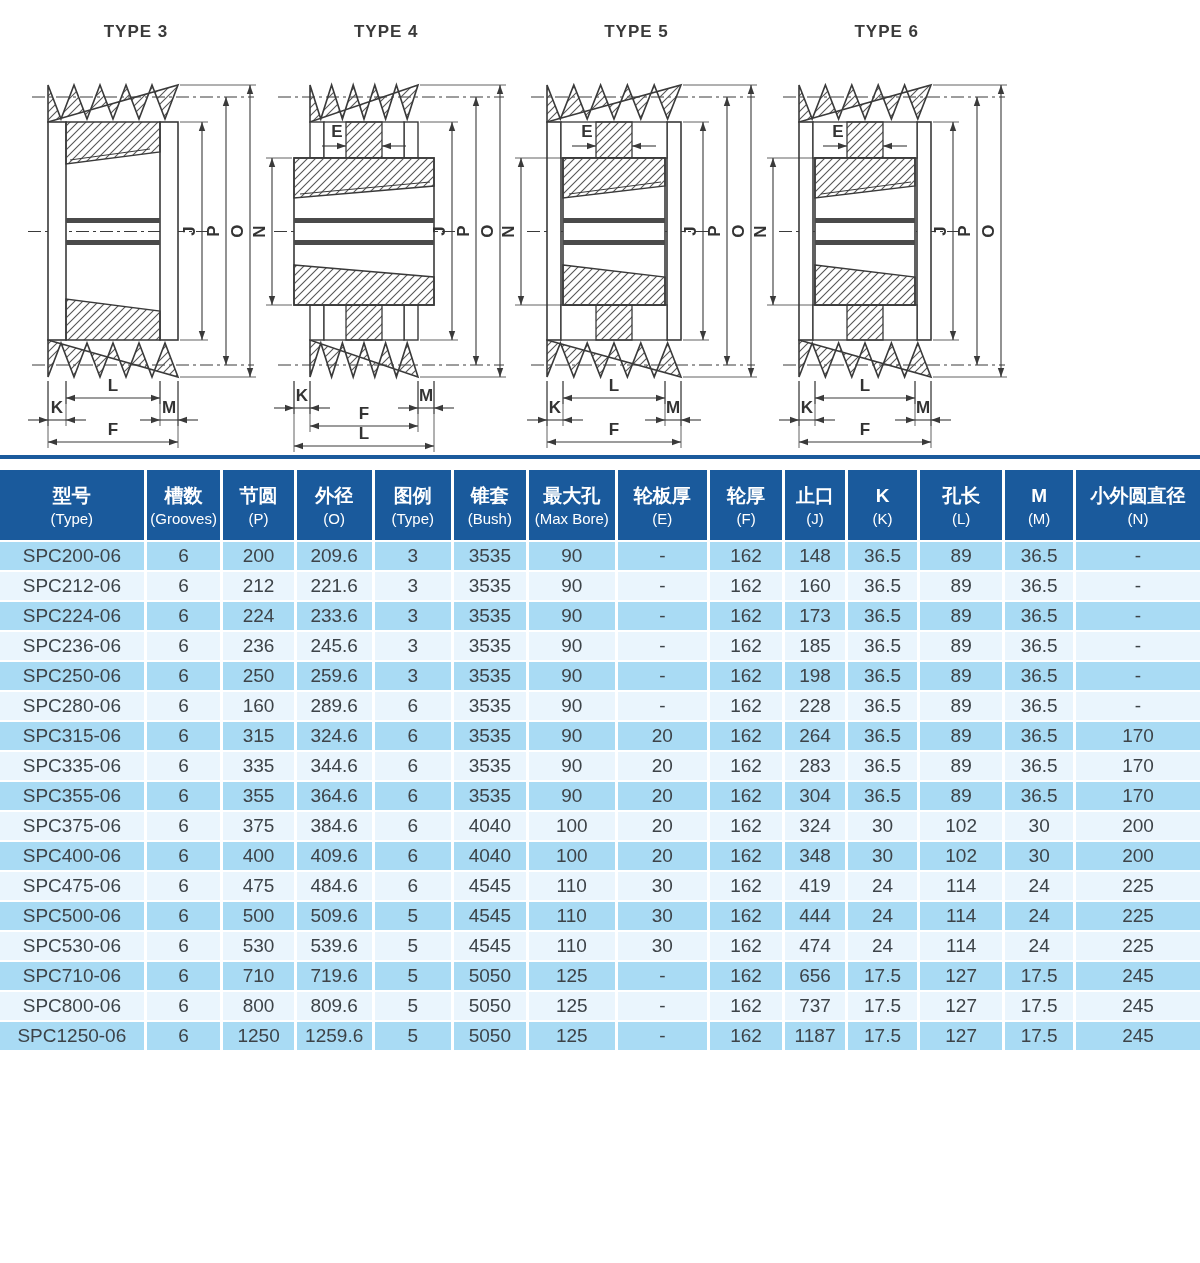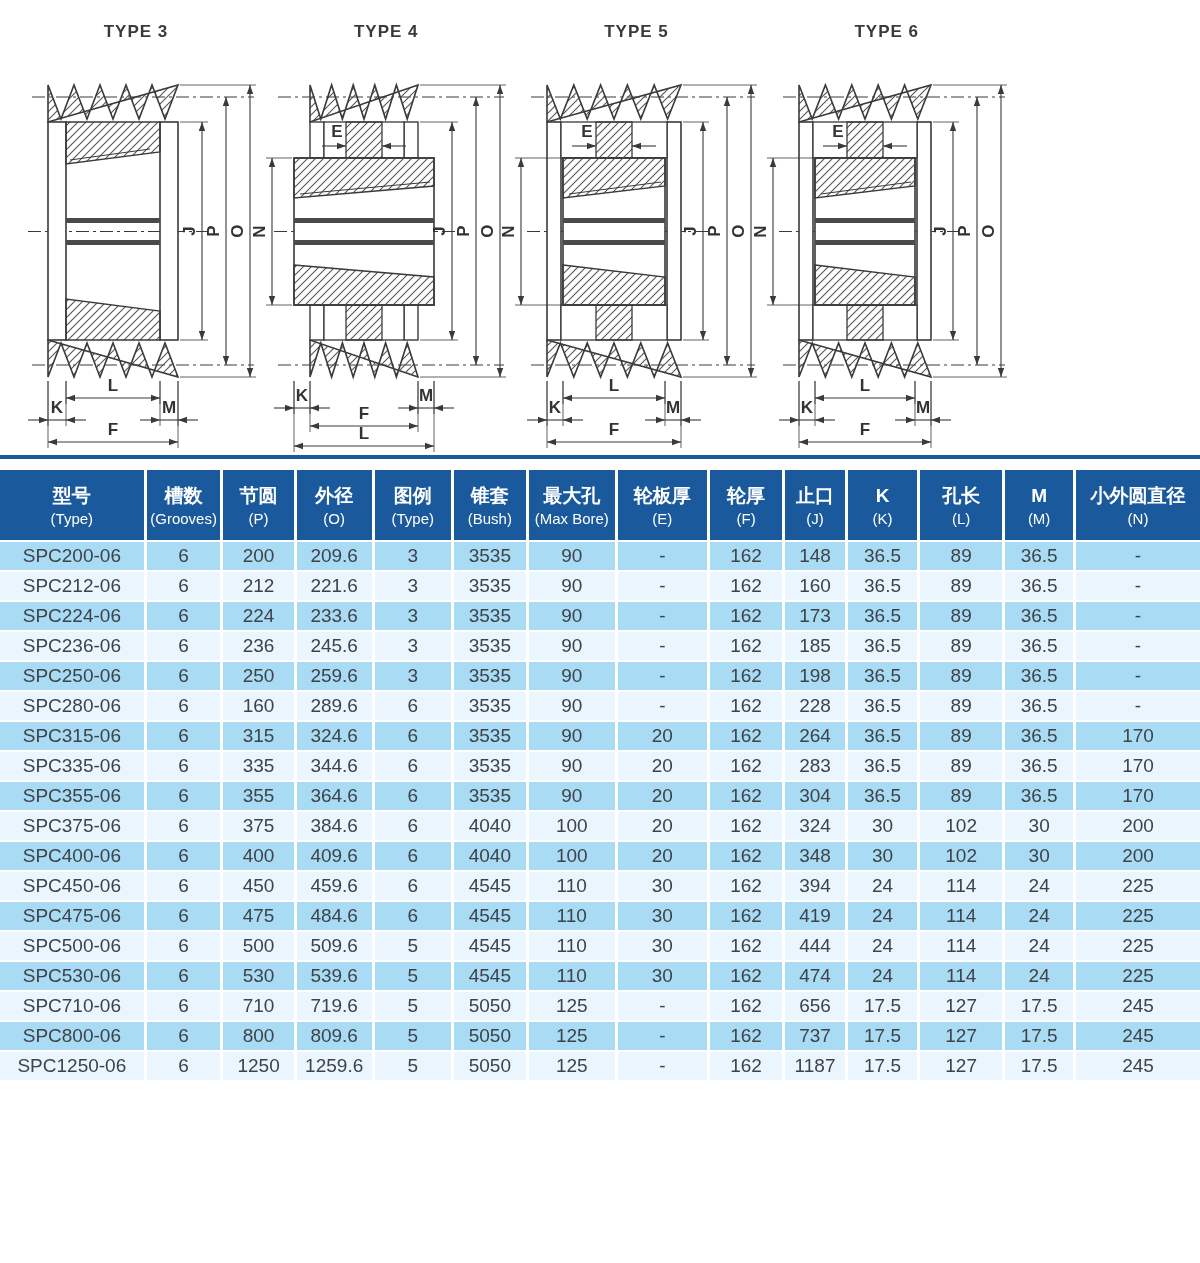--- a/index.html
+++ b/index.html
@@ -597,36 +597,20 @@
         <td>100</td>
         <td>20</td>
         <td>162</td>
         <td>348</td>
         <td>30</td>
         <td>102</td>
         <td>30</td>
         <td>200</td>
       </tr>
       <tr>
-        <td>SPC450-06</td>
-        <td>6</td>
-        <td>450</td>
-        <td>459.6</td>
-        <td>6</td>
-        <td>4545</td>
-        <td>110</td>
-        <td>30</td>
-        <td>162</td>
-        <td>394</td>
-        <td>24</td>
-        <td>114</td>
-        <td>24</td>
-        <td>225</td>
-      </tr>
-      <tr>
         <td>SPC475-06</td>
         <td>6</td>
         <td>475</td>
         <td>484.6</td>
         <td>6</td>
         <td>4545</td>
         <td>110</td>
         <td>30</td>
         <td>162</td>
         <td>419</td>

